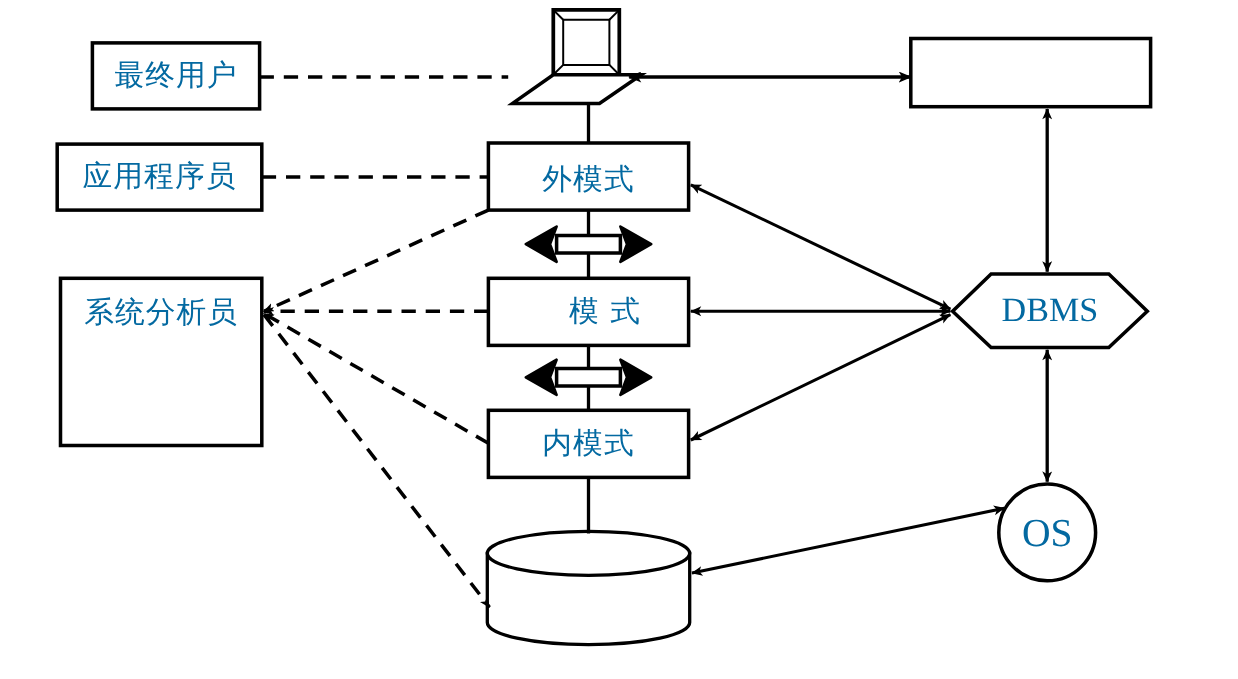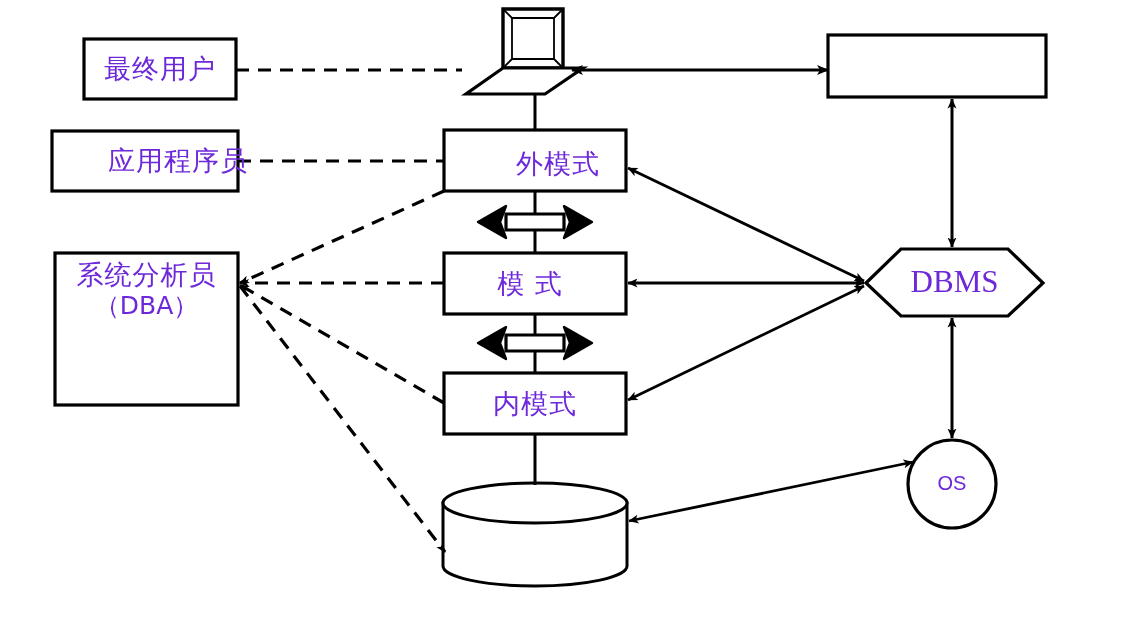--- a/index.html
+++ b/index.html
@@ -20,46 +20,46 @@
     left: 0; top: 0;
     width: 1125px;
     height: 617px;
   }
   .node-label {
     position: absolute;
     display: flex;
     align-items: center;
     justify-content: center;
     text-align: center;
-    color: #6d28d9;
+    color: #0369a1;
     pointer-events: none;
     line-height: 1.18;
   }
   .cjk {
     font-family: "DejaVu Sans", "Liberation Sans", sans-serif;
     font-size: 27px;
     letter-spacing: 1px;
   }
   .cjk-small {
     font-family: "DejaVu Sans", "Liberation Sans", sans-serif;
     font-size: 25px;
     letter-spacing: 0px;
   }
   .latin {
     font-family: "Liberation Serif", "DejaVu Serif", serif;
     font-size: 31px;
   }
   .latin-small {
-    font-family: Liberation Sans, sans-serif;
-    font-size: 20px;
+    font-family: Liberation Serif, serif;
+    font-size: 36px;
   }
   .dba-label {
     flex-direction: column;
     justify-content: flex-start;
-    padding-top: 6px;
+    padding-top: 16px;
     box-sizing: border-box;
   }
   .dba-label span { display: block; }
 </style>
 </head>
 <body>
 
 <div id="canvas">
 
   <svg id="svg-layer" viewBox="0 0 1125 617">
@@ -161,30 +161,29 @@
     <line x1="952" y1="99" x2="952" y2="247" stroke="#000" stroke-width="3.0" marker-start="url(#arrowStartSm)" marker-end="url(#arrowEndSm)"></line>
 
     <line x1="952" y1="318" x2="952" y2="438" stroke="#000" stroke-width="3.0" marker-start="url(#arrowStartSm)" marker-end="url(#arrowEndSm)"></line>
 
     <line x1="629" y1="521" x2="913" y2="462" stroke="#000" stroke-width="2.8" marker-start="url(#arrowStartSm)" marker-end="url(#arrowEndSm)"></line>
 
   </svg>
 
   <div class="node-label cjk" style="left:84px; top:39px; width:152px; height:60px;">最终用户</div>
 
-  <div class="node-label cjk" style="left:52px; top:131px; width:186px; height:60px;padding-left:33px;">应用程序员</div>
+  <div class="node-label cjk" style="left:52px; top:131px; width:186px; height:60px;">应用程序员</div>
 
   <div class="node-label dba-label" style="left:55px; top:253px; width:183px; height:152px;">
     <span class="cjk">系统分析员</span>
-    <span class="cjk-small">（DBA）</span>
   </div>
 
-  <div class="node-label cjk" style="left:444px; top:130px; width:182px; height:68px;margin-left:23px;">外模式</div>
+  <div class="node-label cjk" style="left:444px; top:130px; width:182px; height:68px;">外模式</div>
 
-  <div class="node-label cjk" style="left:444px; top:253px; width:172px; height:61px;">模 式</div>
+  <div class="node-label cjk" style="left:444px; top:253px; width:172px; height:61px;padding-left:20px;">模 式</div>
 
   <div class="node-label cjk" style="left:444px; top:373px; width:182px; height:61px;text-align:center;">内模式</div>
 
 
 
   <div class="node-label latin" style="left:866px; top:249px; width:177px; height:67px;">DBMS</div>
 
   <div class="node-label latin-small" style="left:908px; top:440px; width:88px; height:88px;">OS</div>
 
 </div>

